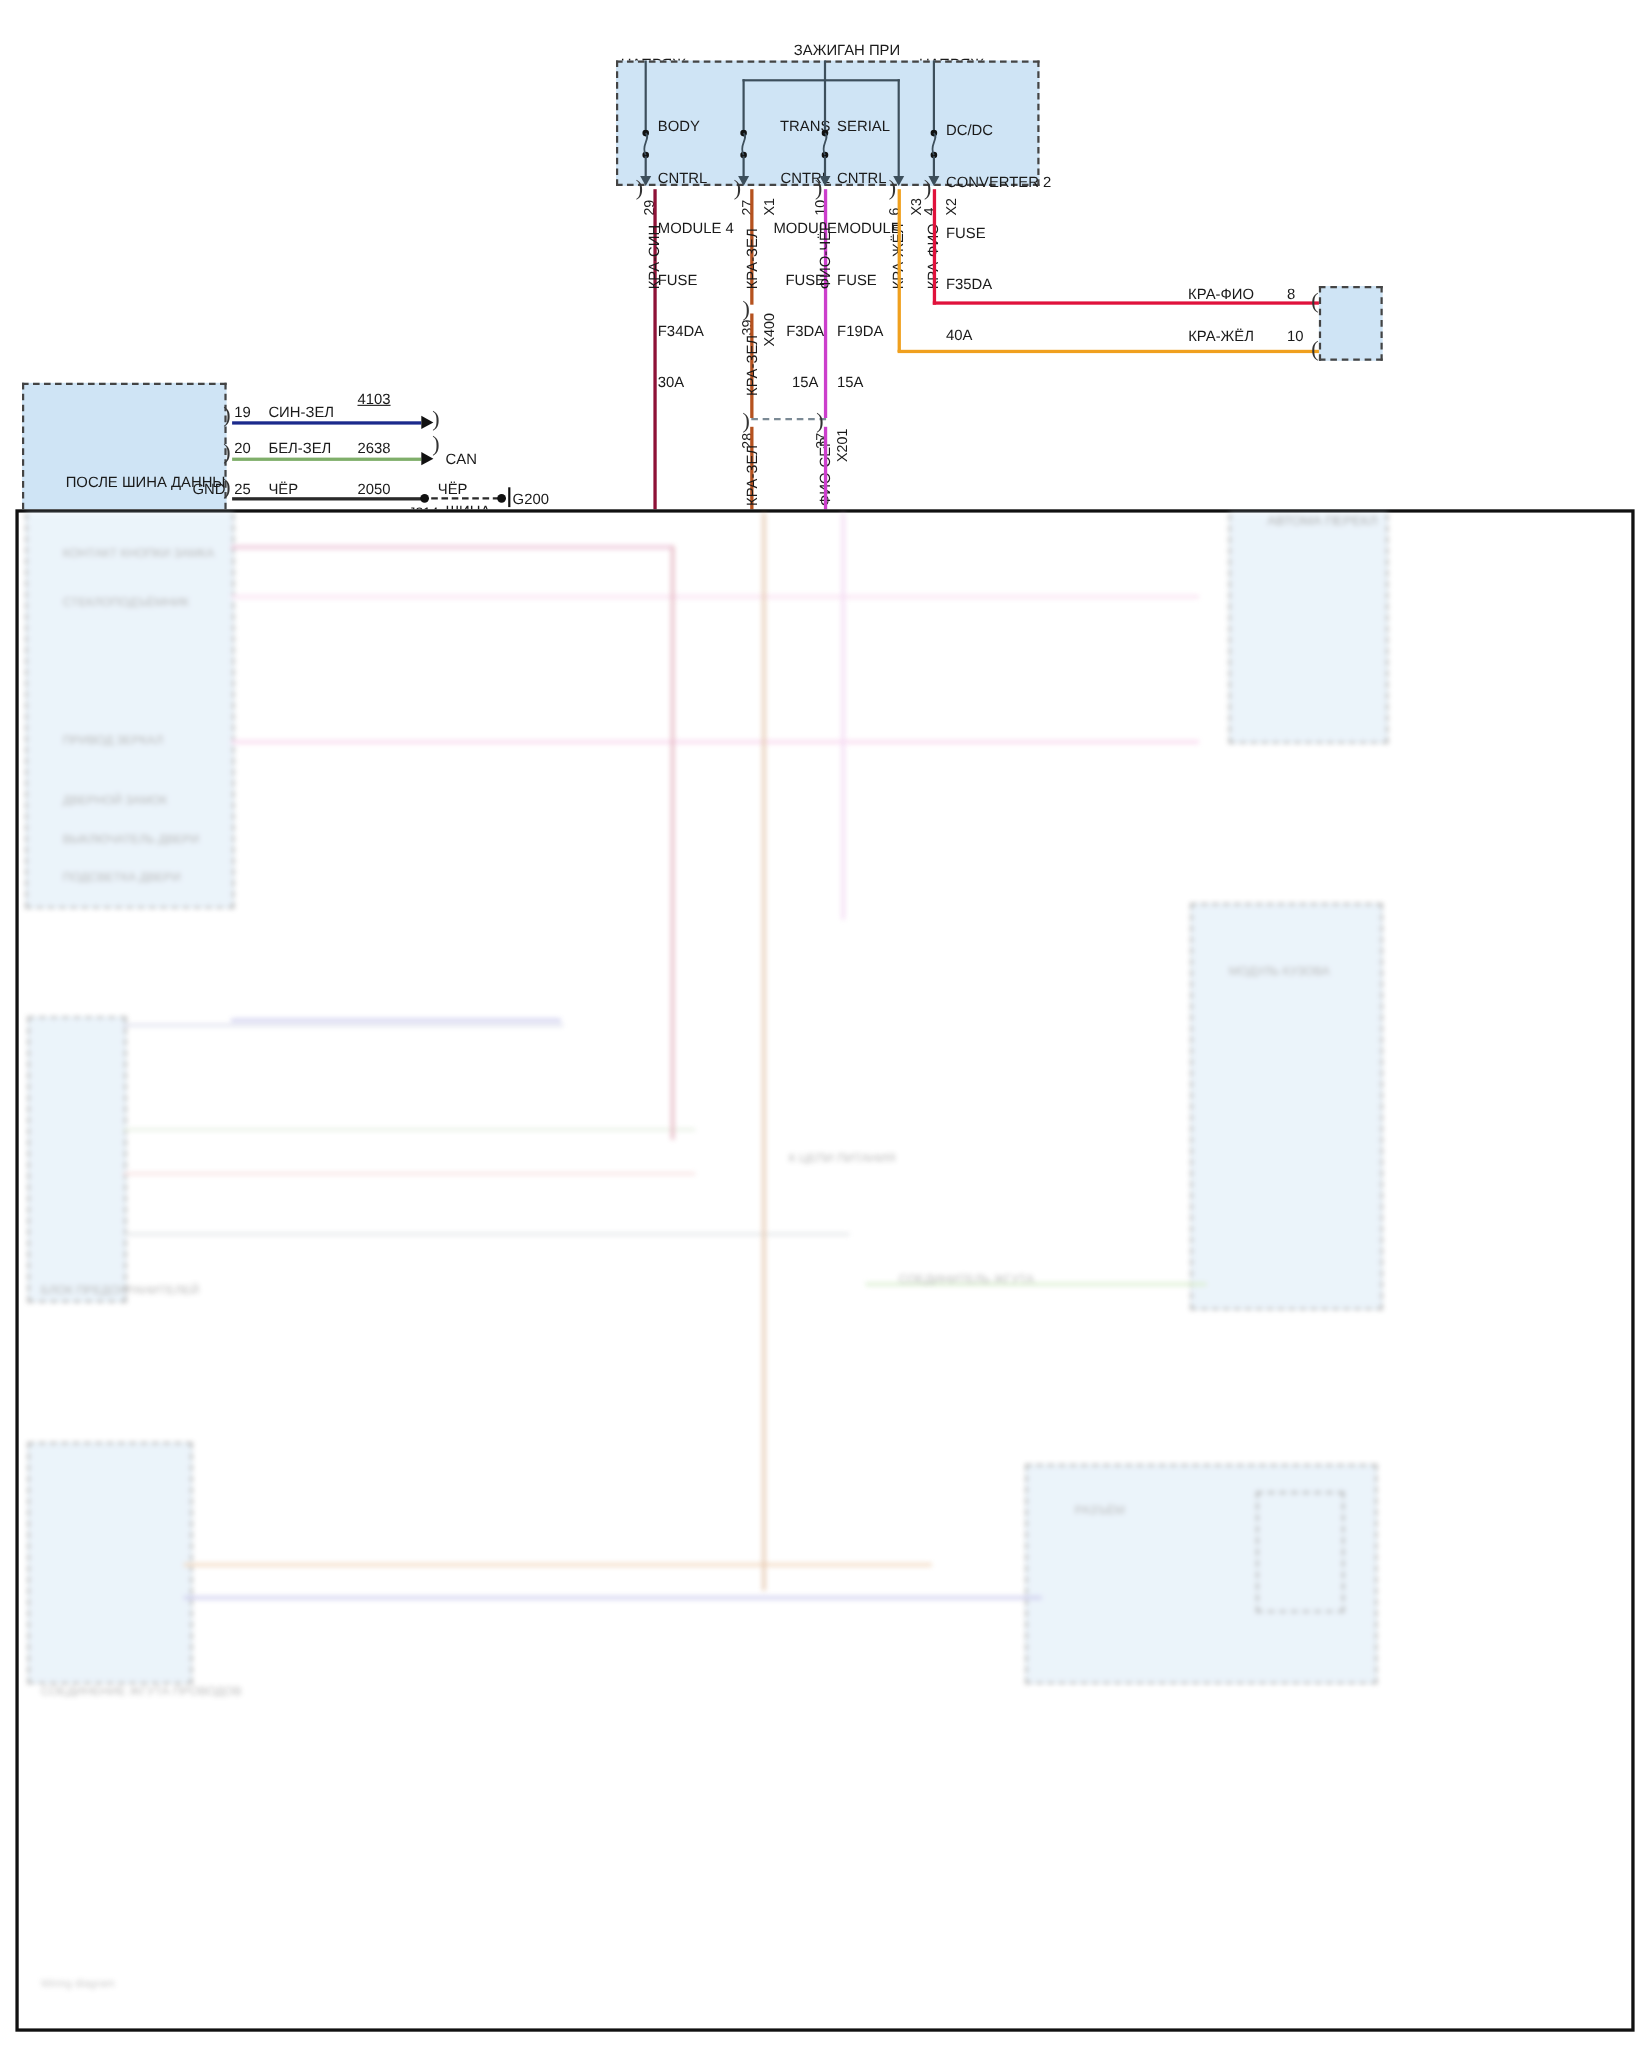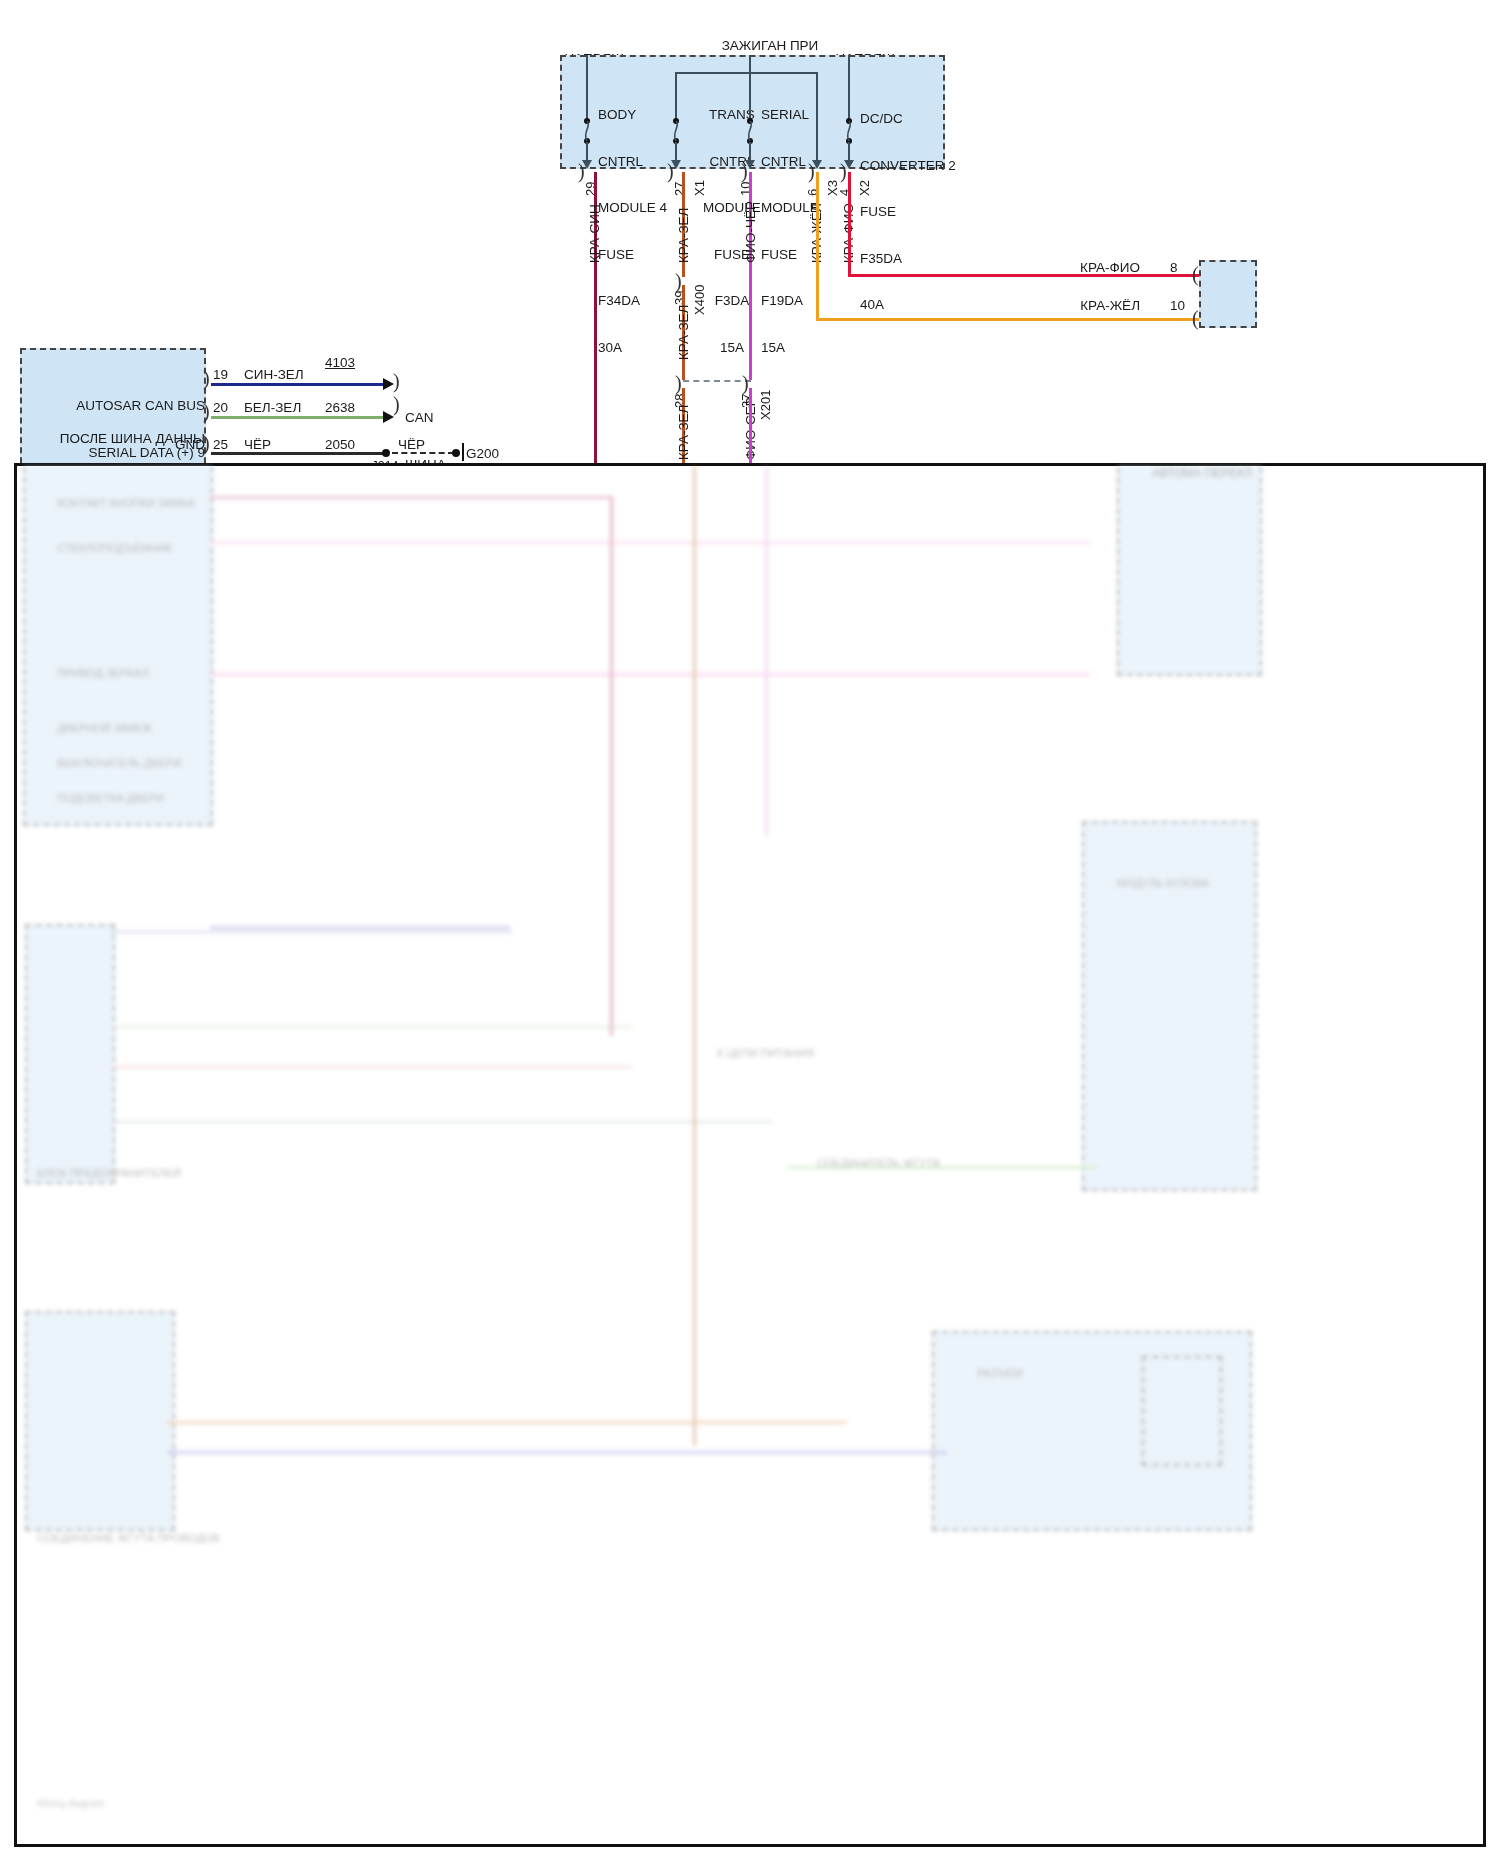--- a/index.html
+++ b/index.html
@@ -175,24 +175,20 @@
   <div class="box" style="left:1199px;top:260px;width:58px;height:68px;"></div>
   <div class="conn" style="left:1192px;top:263px;">(</div>
   <div class="conn" style="left:1192px;top:307px;">(</div>
   <div class="txt r" style="left:1040px;top:260px;width:100px;">КРА-ФИО</div>
   <div class="txt" style="left:1170px;top:260px;width:22px;">8</div>
   <div class="txt r" style="left:1040px;top:298px;width:100px;">КРА-ЖЁЛ</div>
   <div class="txt" style="left:1170px;top:298px;width:22px;">10</div>
 
   <div class="box" style="left:20px;top:348px;width:186px;height:135px;"></div>
 
-  <div class="txt r" style="left:40px;top:367px;width:165px;">
-    <div>AUTOSAR CAN BUS</div>
-    <div>SERIAL DATA (+) 9</div>
-  </div>
   <div class="conn" style="left:203px;top:367px;">)</div>
   <div class="txt" style="left:213px;top:367px;width:24px;">19</div>
   <div class="txt" style="left:244px;top:367px;width:90px;">СИН-ЗЕЛ</div>
   <div class="txt" style="left:325px;top:355px;width:60px;text-decoration:underline;">4103</div>
   <div class="wire" style="left:211px;top:383px;width:172px;height:3px;background:#1b2a8c;"></div>
   <div class="arrowrt" style="left:383px;top:378px;"></div>
   <div class="conn" style="left:393px;top:370px;">)</div>
   <div class="txt" style="left:405px;top:379px;width:70px;">
     <div>CAN</div>
     <div>ШИНА</div>

